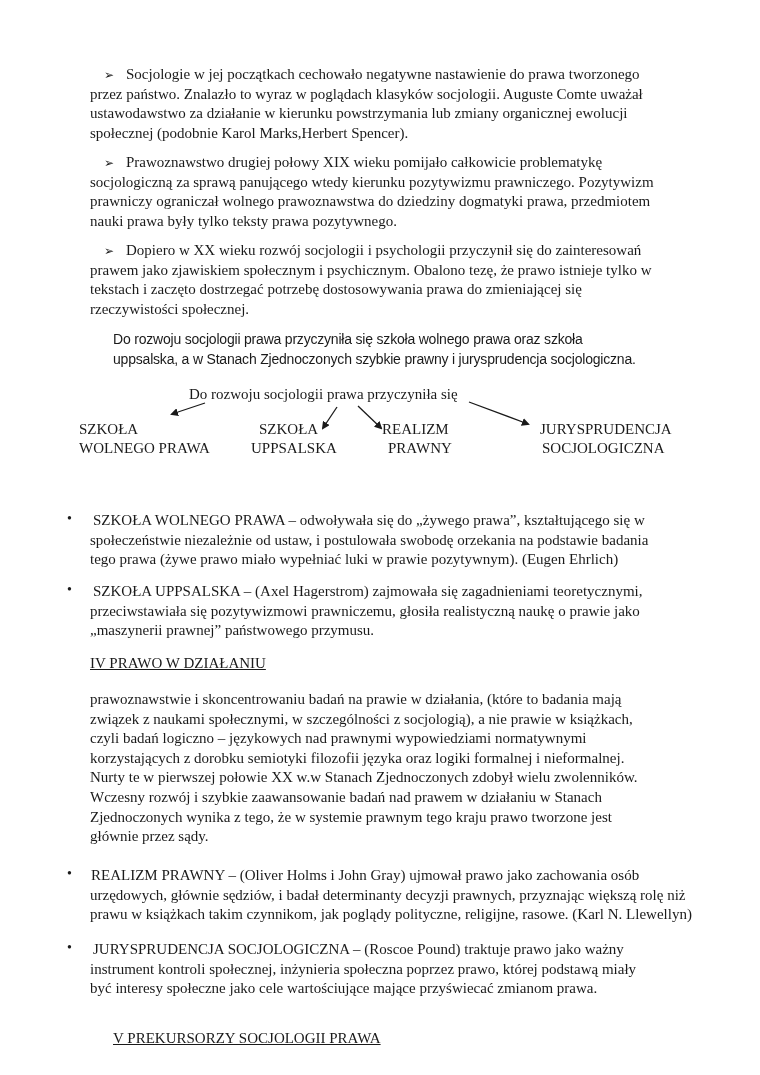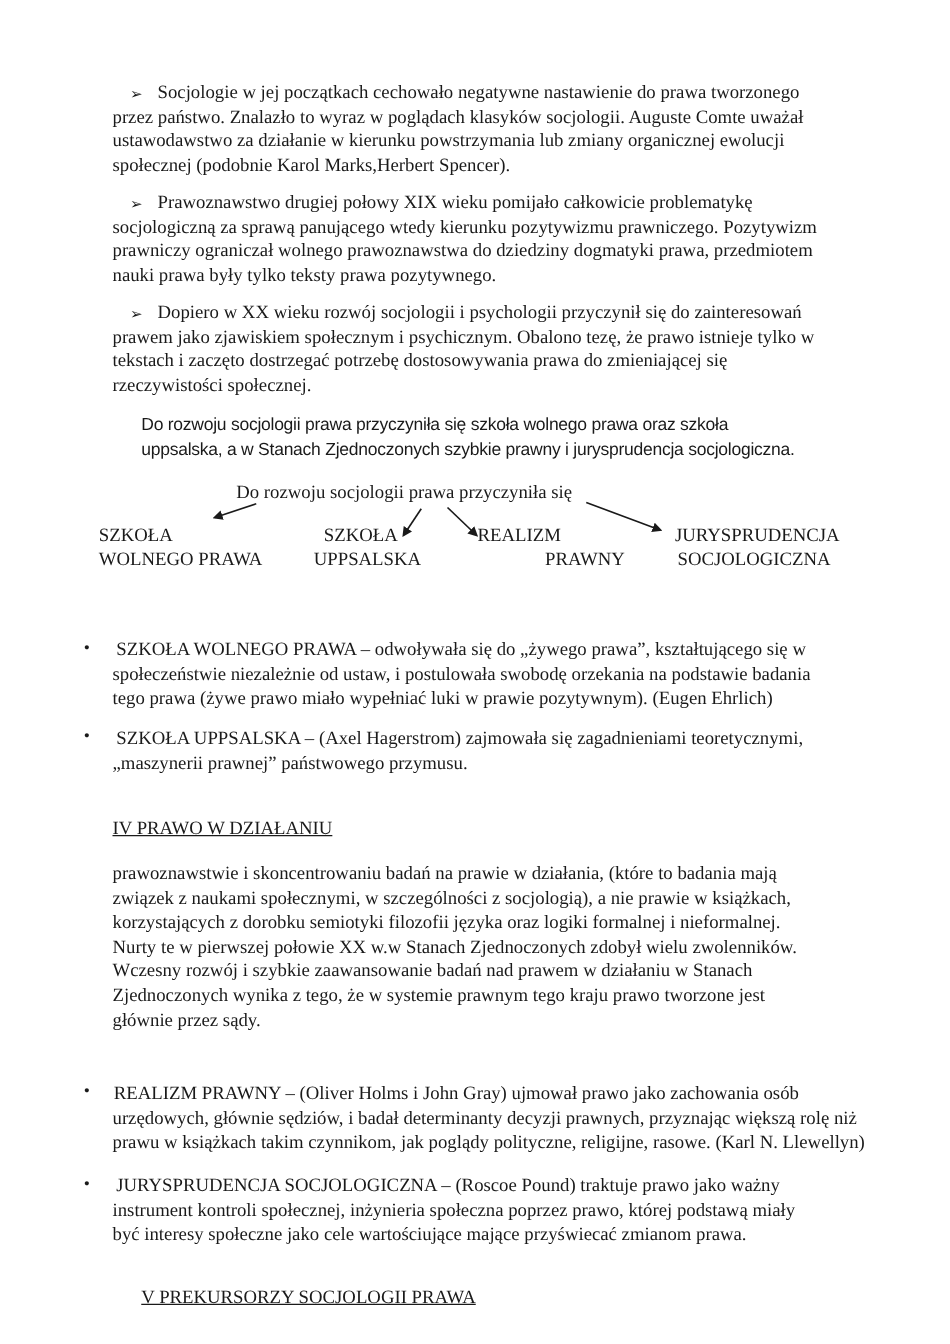--- a/index.html
+++ b/index.html
@@ -57,21 +57,21 @@
   <div class="diag-label" style="left:79px; top:420px; text-align:left;">
     <span class="line">SZKOŁA</span>
     <span class="line">WOLNEGO  PRAWA</span>
   </div>
   <div class="diag-label" style="left:251px; top:420px; width:90px;">
     <span class="line" style="text-align:left; padding-left:8px;">SZKOŁA</span>
     <span class="line" style="text-align:left;">UPPSALSKA</span>
   </div>
   <div class="diag-label" style="left:382px; top:420px; text-align:left;">
     <span class="line">REALIZM</span>
-    <span class="line" style="padding-left:6px;margin-left:48px;">PRAWNY</span>
+    <span class="line" style="padding-left:6px;">PRAWNY</span>
   </div>
   <div class="diag-label" style="left:540px; top:420px; text-align:left;">
     <span class="line">JURYSPRUDENCJA</span>
     <span class="line" style="padding-left:2px;">SOCJOLOGICZNA</span>
   </div>
 
   <svg class="arrows" viewBox="0 0 760 1075">
     <defs>
       <marker id="ah" markerWidth="8" markerHeight="8" refX="6" refY="4" orient="auto" markerUnits="userSpaceOnUse">
         <path d="M0,0 L8,4 L0,8 Z" fill="#1a1a1a"></path>
@@ -90,29 +90,31 @@
     <span class="line" style="padding-left:3px;">SZKOŁA WOLNEGO PRAWA – odwoływała się do „żywego prawa”, kształtującego się w</span>
     <span class="line">społeczeństwie niezależnie od ustaw, i postulowała swobodę orzekania na podstawie badania</span>
     <span class="line">tego prawa (żywe prawo miało wypełniać luki w prawie pozytywnym).  (Eugen Ehrlich)</span>
   </div>
 </div>
 
 <div>
   <span class="dot-bullet" style="left:67px; top:582px;">•</span>
   <div class="para" style="left:90px; top:582px;">
     <span class="line" style="padding-left:3px;">SZKOŁA UPPSALSKA – (Axel Hagerstrom) zajmowała się zagadnieniami teoretycznymi,</span>
+    <span class="line">przeciwstawiała się pozytywizmowi prawniczemu, głosiła realistyczną naukę o prawie jako</span>
     <span class="line">„maszynerii prawnej” państwowego przymusu.</span>
   </div>
 </div>
 
 <div class="heading" style="left:90px; top:654px;">IV PRAWO W DZIAŁANIU</div>
 
 <div class="para" style="left:90px; top:690px;">
   <span class="line">prawoznawstwie i skoncentrowaniu badań na prawie w działania, (które to badania mają</span>
   <span class="line">związek z naukami społecznymi, w szczególności z socjologią), a nie prawie w książkach,</span>
+  <span class="line">czyli badań logiczno – językowych nad prawnymi wypowiedziami normatywnymi</span>
   <span class="line">korzystających z dorobku semiotyki filozofii języka oraz logiki formalnej i nieformalnej.</span>
   <span class="line">Nurty te w pierwszej połowie XX w.w Stanach Zjednoczonych zdobył wielu zwolenników.</span>
   <span class="line">Wczesny rozwój i szybkie zaawansowanie badań nad prawem w działaniu w Stanach</span>
   <span class="line">Zjednoczonych wynika z tego, że w systemie prawnym tego kraju prawo tworzone jest</span>
   <span class="line">głównie przez sądy.</span>
 </div>
 
 <div>
   <span class="dot-bullet" style="left:67px; top:866px;">•</span>
   <div class="para" style="left:90px; top:866px;">

